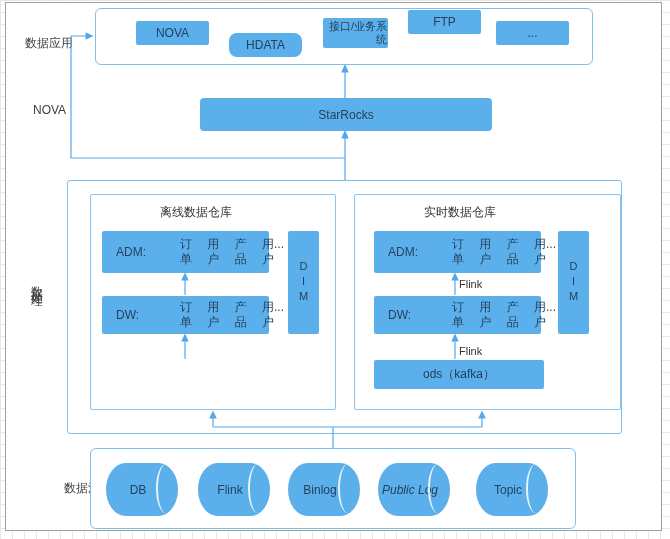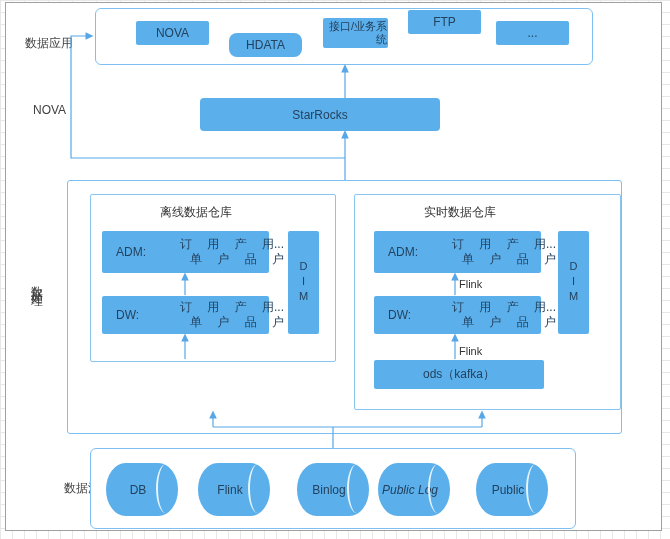--- a/index.html
+++ b/index.html
@@ -28,33 +28,33 @@
 
   
   .appBox{left:95px;top:8px;width:498px;height:57px;border-radius:6px;}
   .app-b0{left:135px;top:20px;width:73px;height:24px;}
   .app-b1{left:228px;top:20px;width:73px;height:24px;}
   .app-b2{left:322px;top:17px;width:65px;height:30px;font-size:11px;line-height:13px;padding:1px;}
   .app-b3{left:407px;top:20px;width:73px;height:24px;}
   .app-b4{left:495px;top:20px;width:73px;height:24px;}
 
   
-  .starrocks{left:200px;top:98px;width:240px;height:33px;border-radius:4px;font-size:12px;}
+  .starrocks{left:200px;top:98px;width:292px;height:33px;border-radius:4px;font-size:12px;}
 
   
   .procBox{left:67px;top:180px;width:555px;height:254px;border-radius:3px;}
   .whBox{border-radius:2px;border-color:#8ac4f1;}
-  .offlineBox{left:90px;top:194px;width:246px;height:168px;text-decoration:underline;}
+  .offlineBox{left:90px;top:194px;width:246px;height:216px;text-decoration:underline;}
   .realtimeBox{left:354px;top:194px;width:267px;height:216px;}
   .whTitle{position:absolute;left:0;top:9px;width:210px;text-align:center;
     color:#333;font-size:12px;}
   .whBlock{display:flex;align-items:center;justify-content:flex-start;
     padding-left:14px;gap:28px;text-align:left;}
   .whLabel{flex:0 0 36px;}
-  .whLines{display:flex;flex-direction:column;text-align:right;}
+  .whLines{display:flex;flex-direction:column;}
   .whLines span{word-spacing:12px;line-height:15px;white-space:nowrap;}
   .admPos{left:11px;top:36px;width:167px;height:42px;}
   .dwPos{left:11px;top:101px;width:167px;height:38px;}
   .rtLeft .admPos{left:19px;}
   .rtLeft .dwPos{left:19px;}
   .dimBox{position:absolute;top:36px;width:31px;height:103px;background:#5bafea;
     display:flex;align-items:center;justify-content:center;border-radius:2px;}
   .dimBox span{writing-mode:vertical-lr;text-orientation:upright;
     font-size:11px;letter-spacing:3px;color:#24425f;}
   .dimOff{left:197px;}
@@ -66,21 +66,21 @@
   .flinkDown{top:150px;}
 
   
   .srcBox{left:90px;top:448px;width:486px;height:81px;border-radius:6px;}
   .cyl{position:absolute;top:14px;width:72px;height:53px;background:#5bafea;
     border-radius:20px/27px;display:flex;align-items:center;justify-content:center;
     color:#24425f;font-size:12px;white-space:nowrap;}
   .cyl::after{content:"";position:absolute;right:2px;top:1px;width:20px;height:49px;
     border-radius:50%;border-left:2px solid rgba(255,255,255,0.85);box-sizing:border-box;}
   .cyl span{position:relative;left:-4px;}
-  .c0{left:15px;} .c1{left:107px;} .c2{left:206px;} .c3{left:287px;font-style:italic;} .c4{left:385px;}
+  .c0{left:15px;} .c1{left:107px;} .c2{left:197px;} .c3{left:287px;font-style:italic;} .c4{left:385px;}
 
   .overlay{position:absolute;left:0;top:0;pointer-events:none;}
 </style>
 </head>
 <body>
 
 <div id="stage">
   <div class="canvas"></div>
 
   <div class="sideLabel" style="left:25px;top:37px;">数据应用</div>
@@ -152,21 +152,21 @@
     <div class="cyl c1">
         <span>Flink</span>
       </div>
     <div class="cyl c2">
         <span>Binlog</span>
       </div>
     <div class="cyl c3">
         <span>Public Log</span>
       </div>
     <div class="cyl c4">
-        <span>Public</span>
+        <span>Topic</span>
       </div>
   </div>
 
   <svg class="overlay" width="670" height="539" viewBox="0 0 670 539">
     <g stroke="#57a7e8" stroke-width="1.2" fill="none">
 
       <path d="M345,98 L345,72"></path>
 
       <path d="M345,180 L345,138"></path>
       <path d="M345,158 L71,158 L71,36 L86,36"></path>

